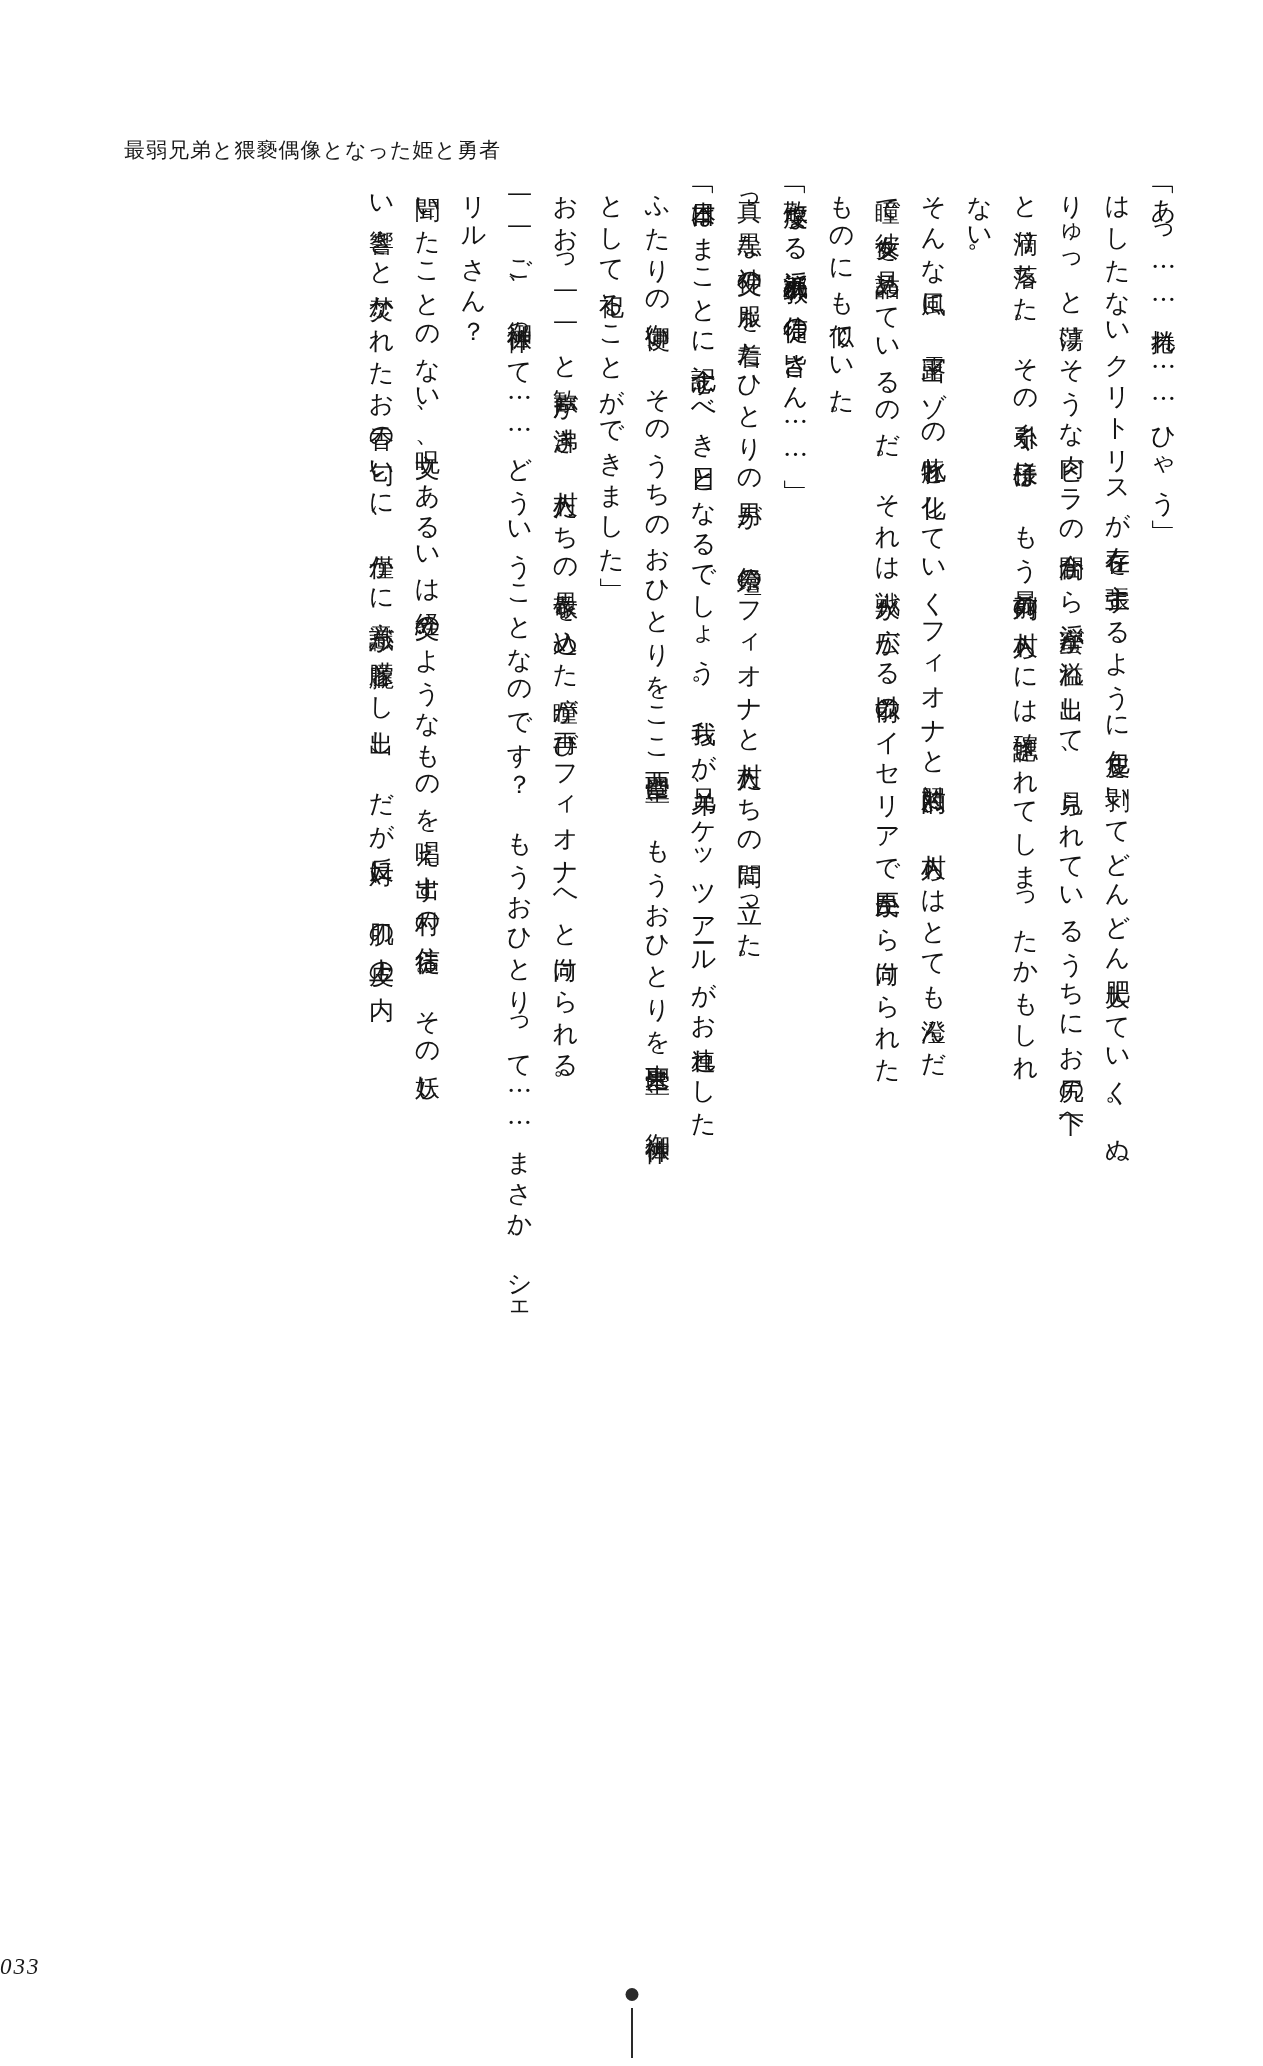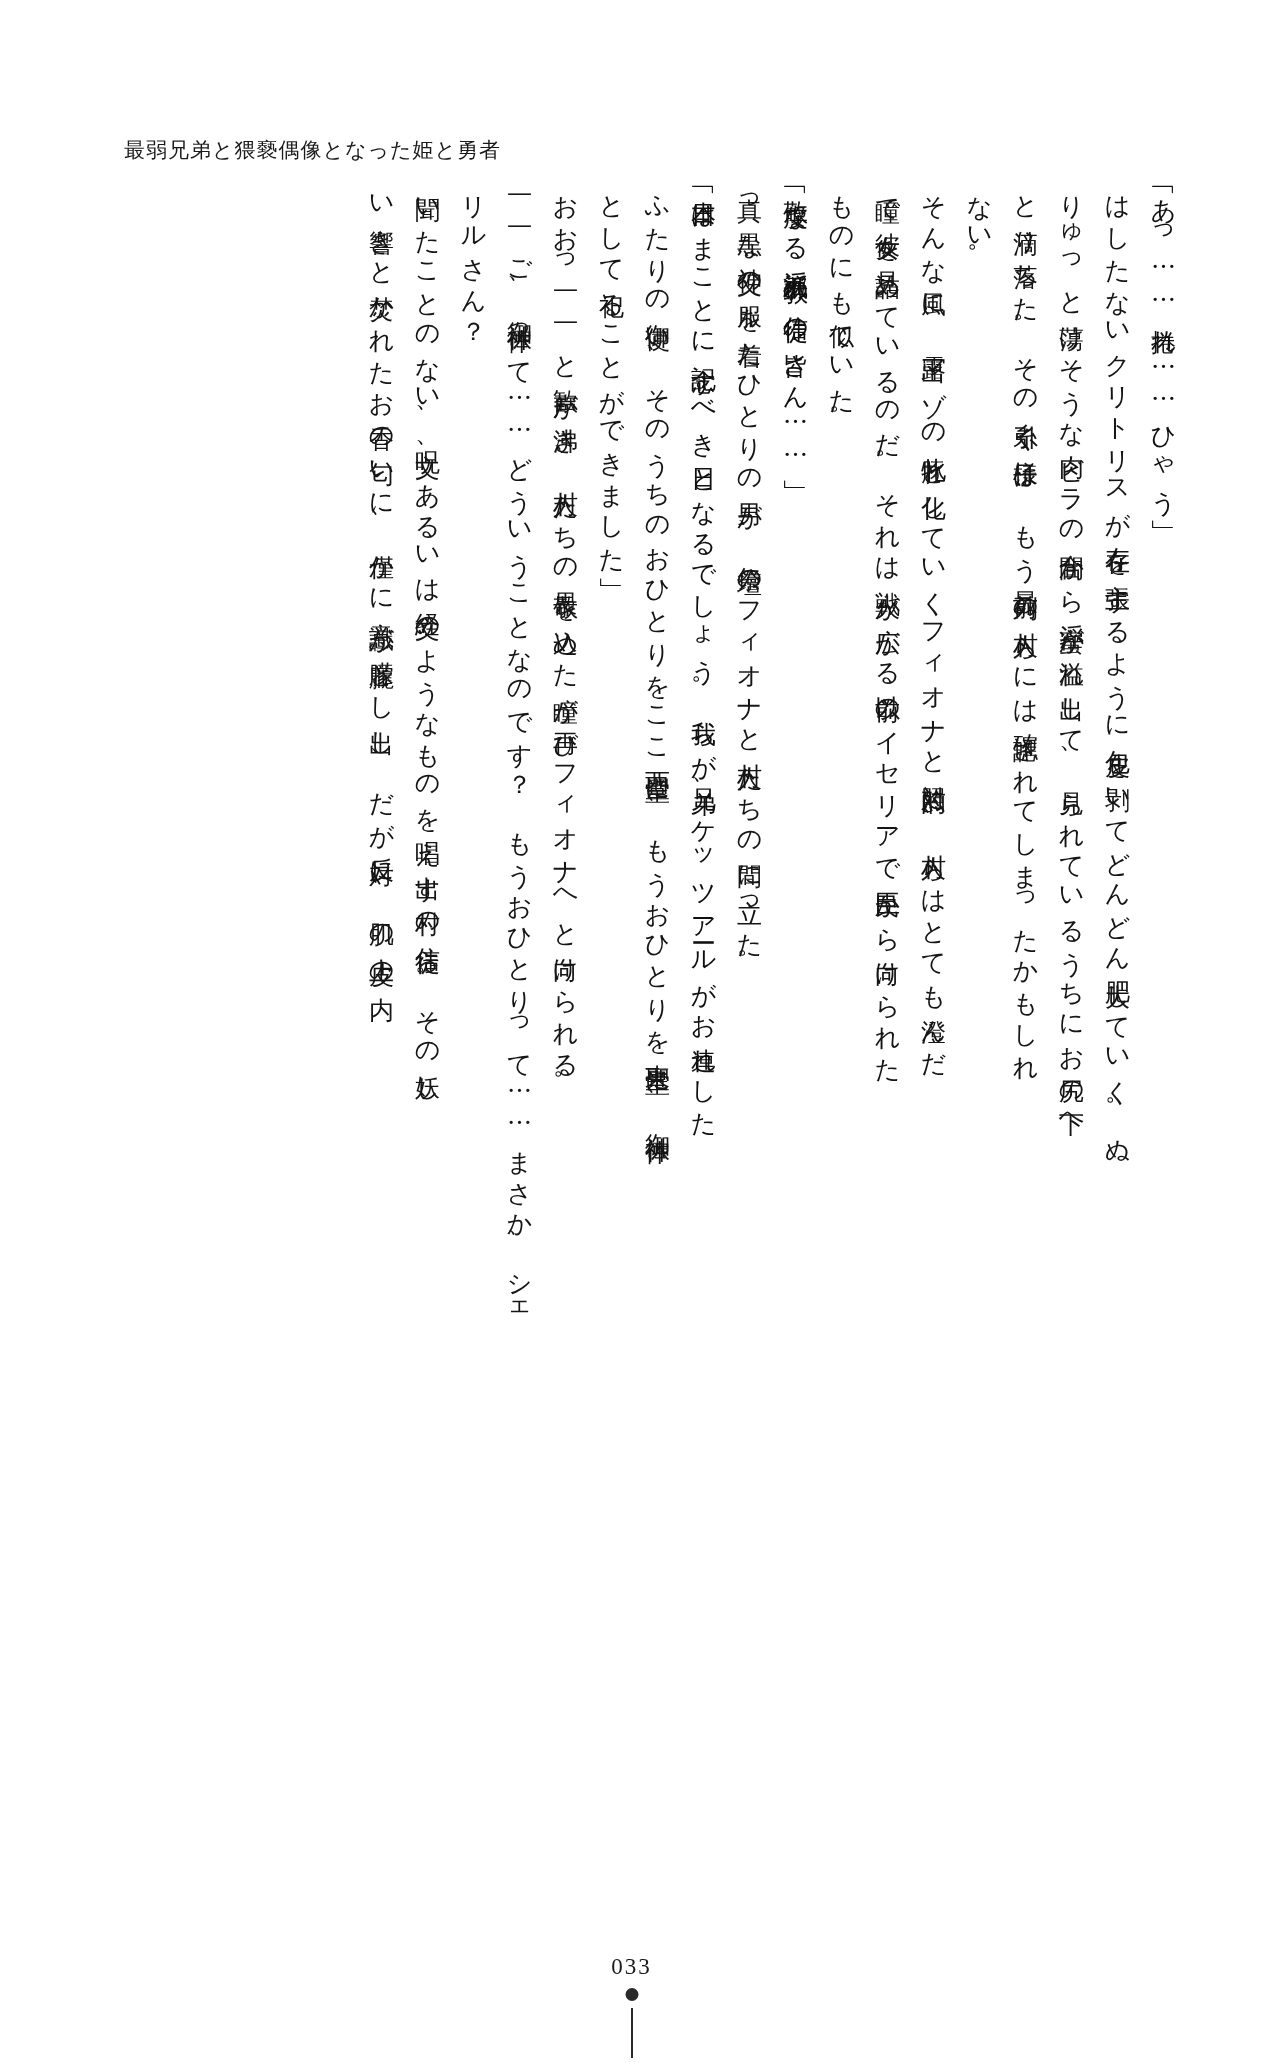--- a/index.html
+++ b/index.html
@@ -61,24 +61,25 @@
   .vcol.dialogue {
     color: #101010;
   }
 
   
   .page-number {
     position: absolute;
     left: 0;
     right: 0;
     bottom: 86px;
-    text-align: center;
+    text-align: left;
     font-size: 23px;
     letter-spacing: 2px;
     color: #1a1a1a;
+    font-style: italic;
   }
 
   
   .footer-mark {
     position: absolute;
     left: 50%;
     bottom: 8px;
     transform: translateX(-50%);
     width: 14px;
     height: 70px;

